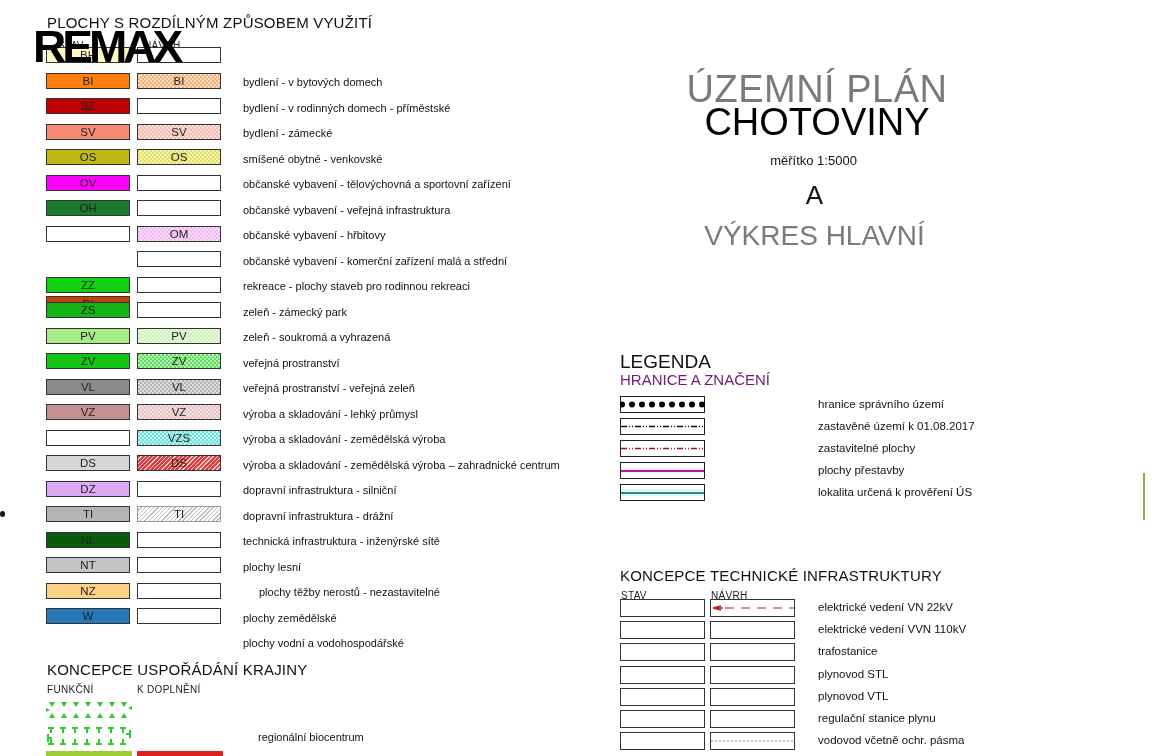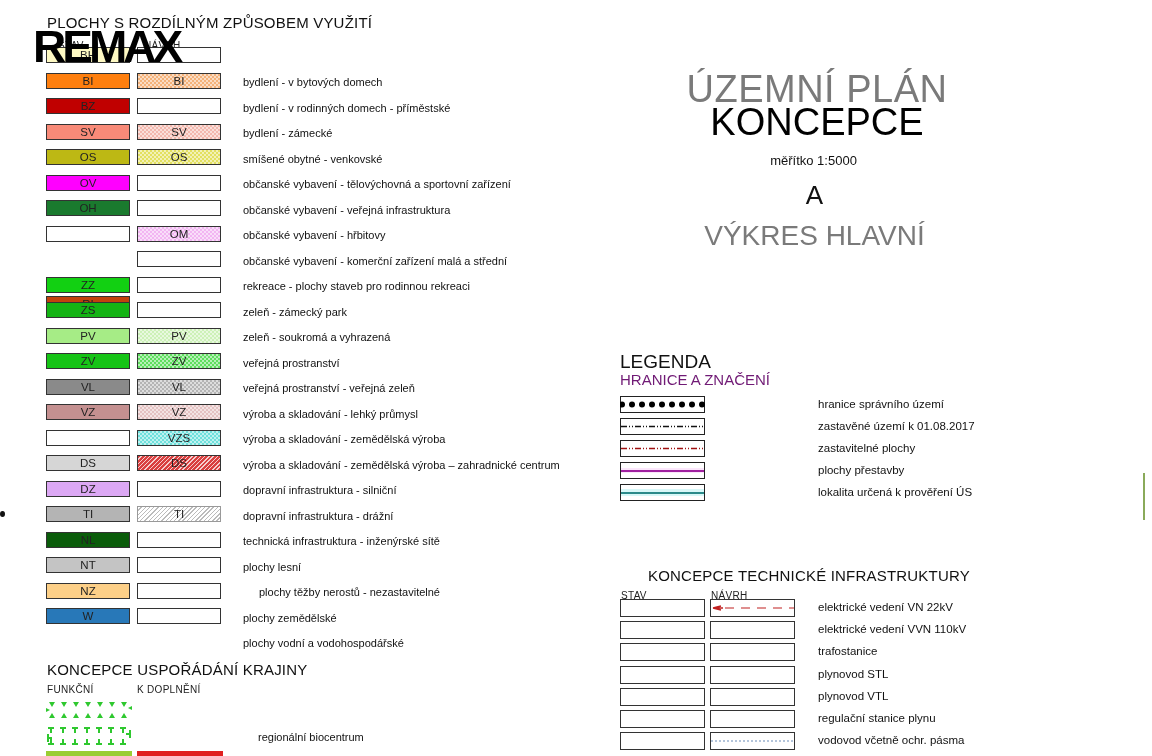--- a/index.html
+++ b/index.html
@@ -156,21 +156,21 @@
       <path d="M84,4 V12 M80,8 H84 M2,8 V16 M2,12 H6"></path>
     </g>
   </svg>
 </div>
 <div class="abs row-label" style="left:245px; top:730px;">regionální biokoridor</div>
 
 <div class="abs" style="left:46px; top:751px; width:86px; height:5px; background:#9acd32;"></div>
 <div class="abs" style="left:137px; top:751px; width:86px; height:5px; background:#e02020;"></div>
 
 <div class="abs title-gray" style="left:617px; top:60px; width:400px;margin-top:8px;">ÚZEMNÍ PLÁN</div>
-<div class="abs title-black" style="left:617px; top:101px; width:400px;">KONCEPCE</div>
+<div class="abs title-black" style="left:617px; top:101px; width:400px;">CHOTOVINY</div>
 <div class="abs scale" style="left:617px; top:153px; width:393px;">měřítko 1:5000</div>
 <div class="abs letter" style="left:617px; top:180px; width:395px;">A</div>
 <div class="abs subtitle" style="left:617px; top:220px; width:395px;">VÝKRES HLAVNÍ</div>
 
 <div class="abs leg-head" style="left:620px; top:351px;">LEGENDA</div>
 <div class="abs leg-sub" style="left:620px; top:371px;">HRANICE A ZNAČENÍ</div>
 
 <div class="line-box" style="left:620px; top:396px;">
   <svg width="85" height="15" viewBox="0 0 85 15" style="position:absolute;left:-1px;top:0;">
     <g fill="#000">
@@ -207,21 +207,21 @@
   <div style="position:absolute;left:0;right:0;top:7px;height:1.5px;background:#a020a0;"></div>
 </div>
 <div class="leg-label" style="left:818px; top:464px;">plochy přestavby</div>
 
 <div class="line-box" style="left:620px; top:484px;">
   <div style="position:absolute;left:0;right:0;top:4px;height:7px;background:#d8f8f8;"></div>
   <div style="position:absolute;left:0;right:0;top:7px;height:1.5px;background:#2a8a8a;"></div>
 </div>
 <div class="leg-label" style="left:818px; top:486px;">lokalita určená k prověření ÚS</div>
 
-<div class="abs sec-title" style="left:648px; top:567px;">KONCEPCE TECHNICKÉ INFRASTRUKTURY</div>
+<div class="abs sec-title" style="left:620px; top:567px;">KONCEPCE TECHNICKÉ INFRASTRUKTURY</div>
 <div class="abs col-head" style="left:621px; top:590px;">STAV</div>
 <div class="abs col-head" style="left:711px; top:590px;">NÁVRH</div>
 <div id="infra-rows">
     <div class="infra-box" style="left: 620px; top: 599px;"></div>
     <div class="infra-box" style="left: 710px; top: 599px;">
       <svg width="83" height="16" style="position:absolute;left:0;top:0">
         <line x1="14" y1="8" x2="83" y2="8" stroke="#c02020" stroke-width="1.2" stroke-dasharray="9,7"></line>
         <path d="M2,8 L10,6 M2,8 L10,10 M2,8 L12,8" stroke="#c02020" stroke-width="1.4"></path>
       </svg>
     </div>

